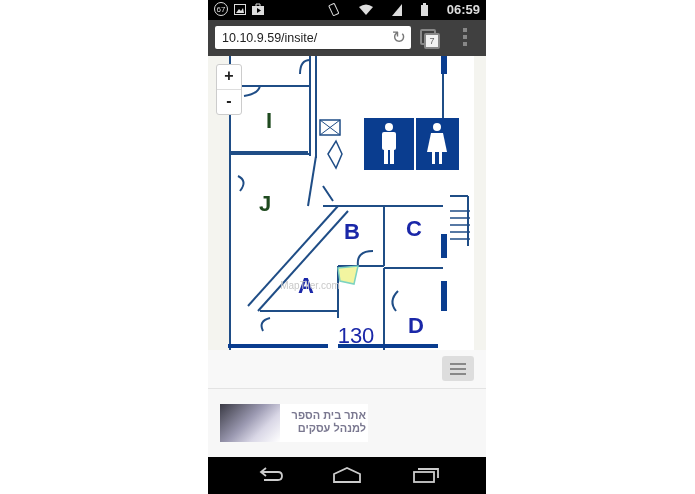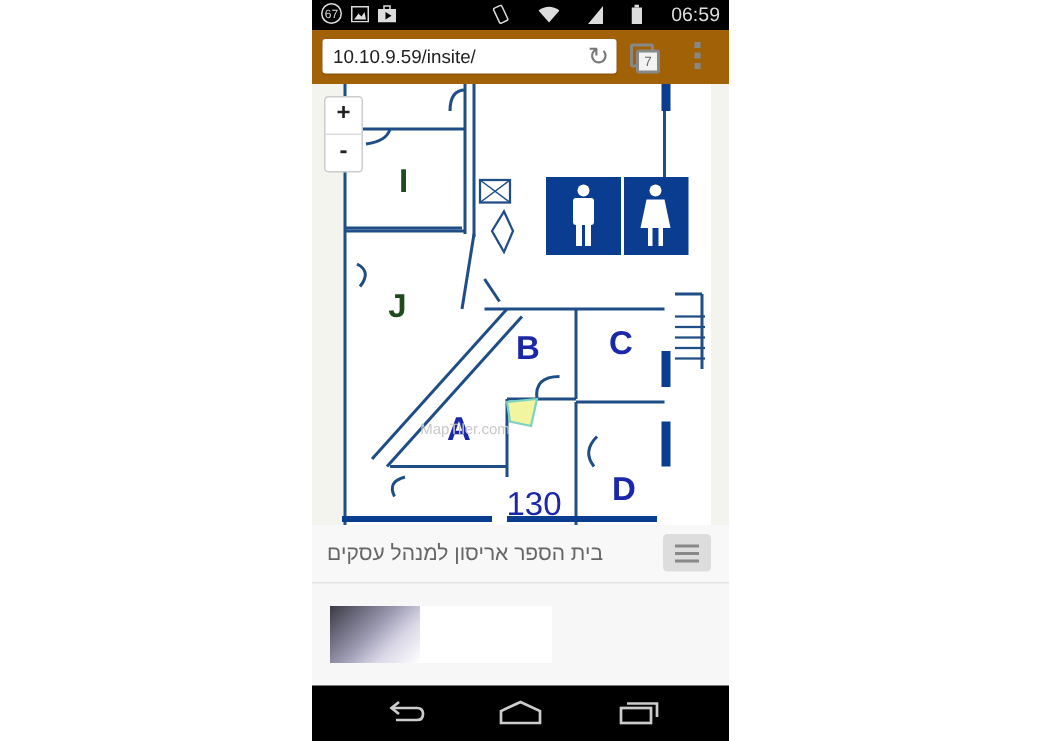--- a/index.html
+++ b/index.html
@@ -2,23 +2,23 @@
 <html><head>
 <meta charset="utf-8">
 <style>
   html, body { margin:0; padding:0; }
   body { width:695px; height:494px; background:#ffffff; position:relative; overflow:hidden; font-family:"Liberation Sans", sans-serif; }
   .phone { position:absolute; left:208px; top:0; width:278px; height:494px; background:#f7f7f7; overflow:hidden; }
   .statusbar { position:absolute; left:0; top:0; width:278px; height:20px; background:#000; color:#ddd; font-size:12px; }
   .sb-left { position:absolute; left:6px; top:2px; display:flex; gap:6px; align-items:center;text-align:right; }
   .sb-icon { display:inline-flex; align-items:center; justify-content:center; color:#ddd; font-size:9px; }
   .circ { width:14px; height:14px; border:1.5px solid #ddd; border-radius:50%; box-sizing:border-box; font-size:8px; }
-  .sb-right { position:absolute; right:6px; top:2px; display:flex; gap:19px; align-items:center; }
+  .sb-right { position:absolute; right:6px; top:2px; display:flex; gap:19px; align-items:center;font-weight:bold; }
   .sb-time { font-size:13px; color:#ddd; }
-  .urlbar { position:absolute; left:0; top:20px; width:278px; height:36px; background:#a16207; border-bottom:1px solid #d8d8d8; }
+  .urlbar { position:absolute; left:0; top:20px; width:278px; height:36px; background:#404040; border-bottom:1px solid #d8d8d8; }
   .urlfield { position:absolute; left:7px; top:6px; width:196px; height:23px; background:#fff; border-radius:2px; box-shadow:0 1px 1px rgba(0,0,0,.15); }
   .urltext { position:absolute; left:7px; top:5px; font-size:12.5px; color:#222; }
   .reload { position:absolute; right:5px; top:1px; font-size:17px; color:#777; }
   .tabs { position:absolute; left:212px; top:9px; width:16px; height:16px; }
   .tabs .back { position:absolute; left:0; top:0; width:12px; height:12px; border:2px solid #888; border-radius:2px; }
   .tabs .front { position:absolute; left:4px; top:4px; width:12px; height:12px; background:#f2f2f2; border:2px solid #888; border-radius:2px; font-size:9px; color:#666; text-align:center; line-height:12px; box-sizing:content-box; }
   .menu { position:absolute; left:255px; top:8px; width:4px; }
   .menu span { display:block; width:4px; height:4px; background:#888; margin-bottom:3px; }
   .map { position:absolute; left:0; top:56px; width:278px; height:294px; background:#f4f4ef; overflow:hidden; }
   .zoomctl { position:absolute; left:8px; top:8px; width:24px; background:#fff; border:1px solid #ccc; border-radius:3px; }
@@ -168,30 +168,33 @@
         <text x="102" y="233" font-size="10" fill="#c9c9c9" font-weight="normal">MapTiler.com</text>
       </g>
     </svg>
     <div class="zoomctl">
       <div>+</div>
       <div>-</div>
     </div>
   </div>
 
   <div class="header">
-    <span class="brand">בית הספר אריסון למנהל עסקים</span>
     <div class="hamb">
       <span style="top:7px"></span>
         <span style="top:12px"></span>
         <span style="top:17px"></span>
     </div>
   </div>
 
   <div class="banner">
     <div class="banner-img"></div>
+    <div class="banner-text">
+      <div>אתר בית הספר</div>
+      <div>למנהל עסקים</div>
+    </div>
   </div>
 
   <div class="navbar">
     <span class="nav-btn" style="left:48px">
       <svg width="28" height="18">
           <path d="M6 6 H22 Q26 6 26 10 Q26 14 22 14 H8" stroke="#ccc" stroke-width="1.8" fill="none"></path>
           <path d="M10 2 L5 6 L10 10" stroke="#ccc" stroke-width="1.8" fill="none"></path>
         </svg>
     </span>
     <span class="nav-btn" style="left:124px">

